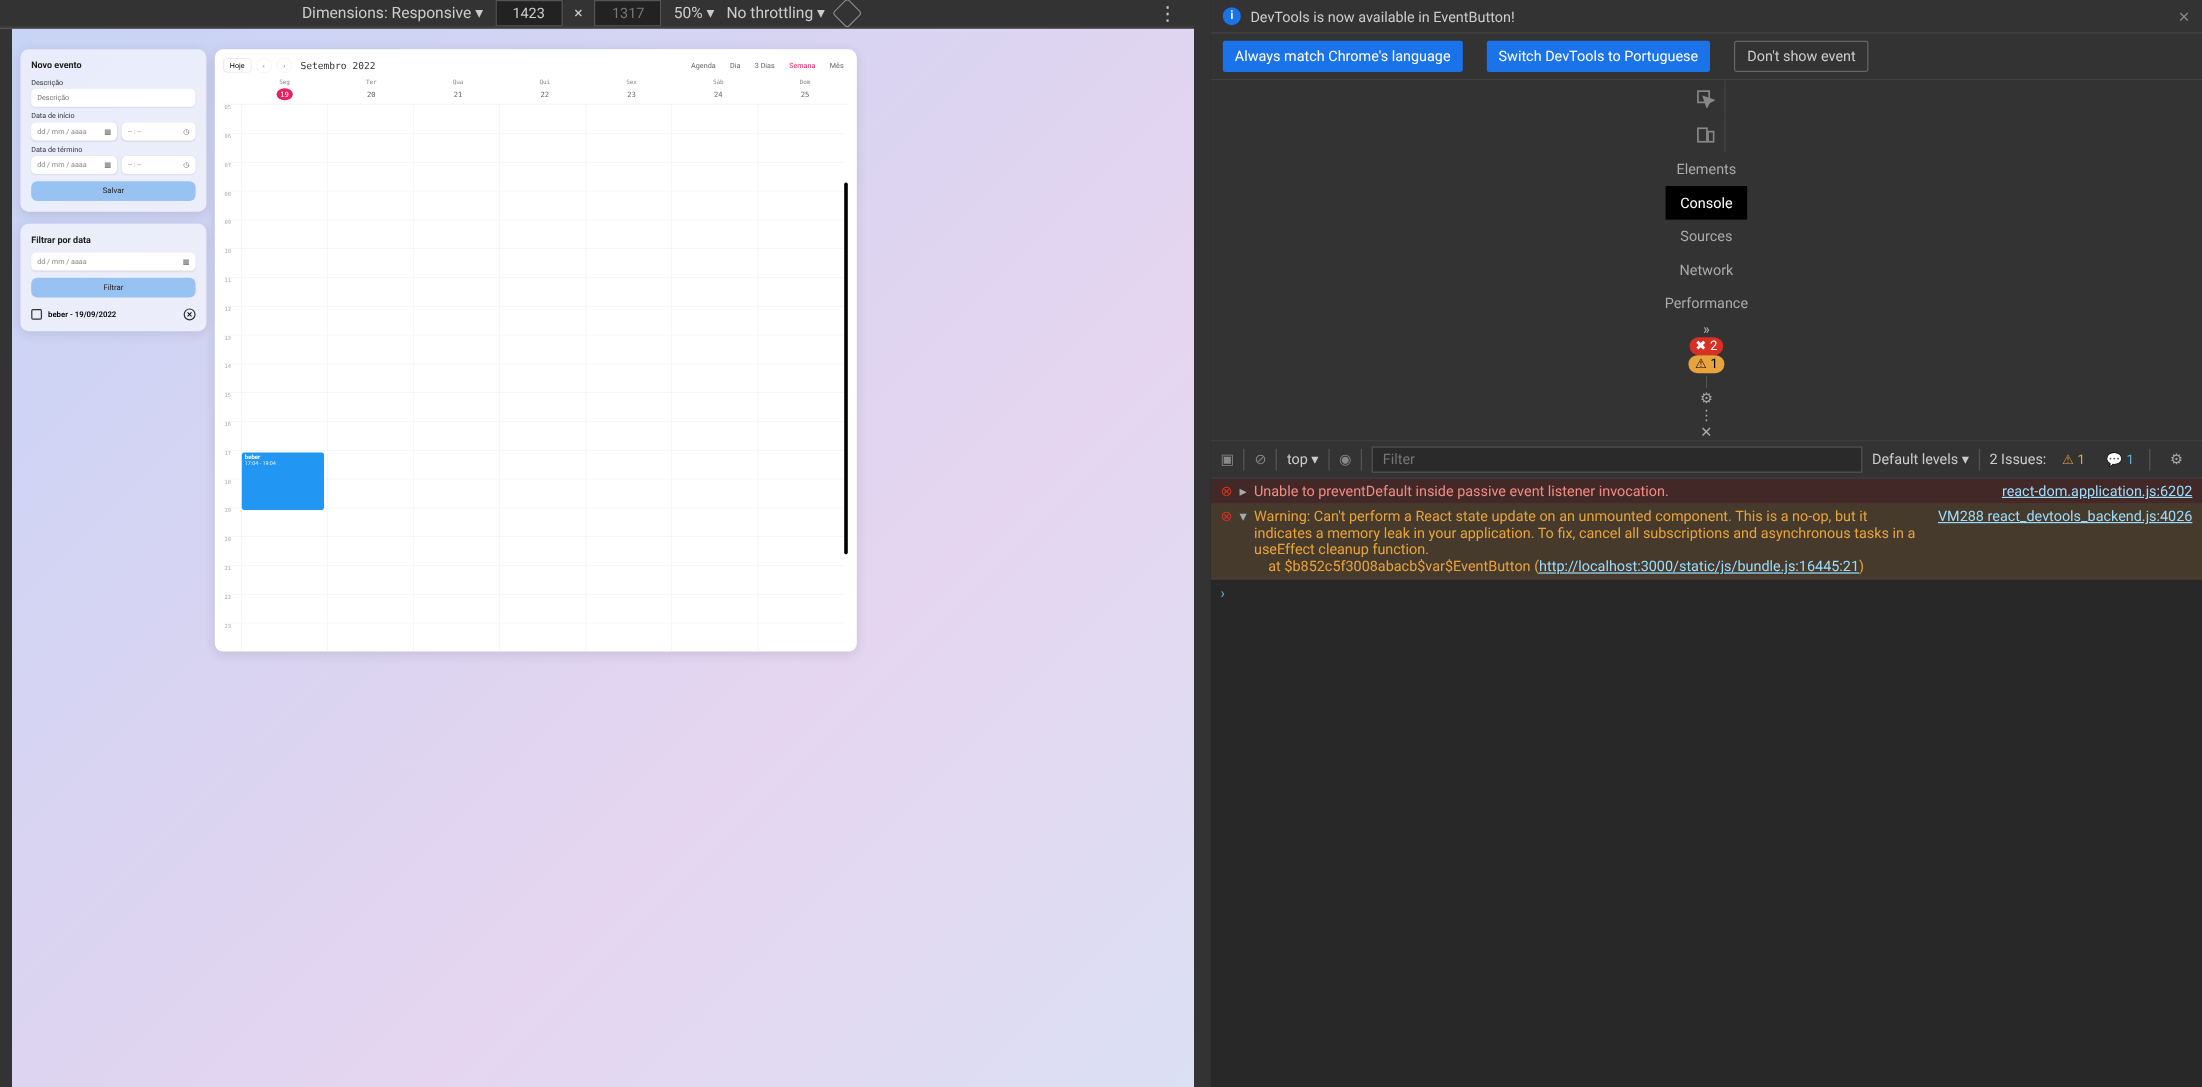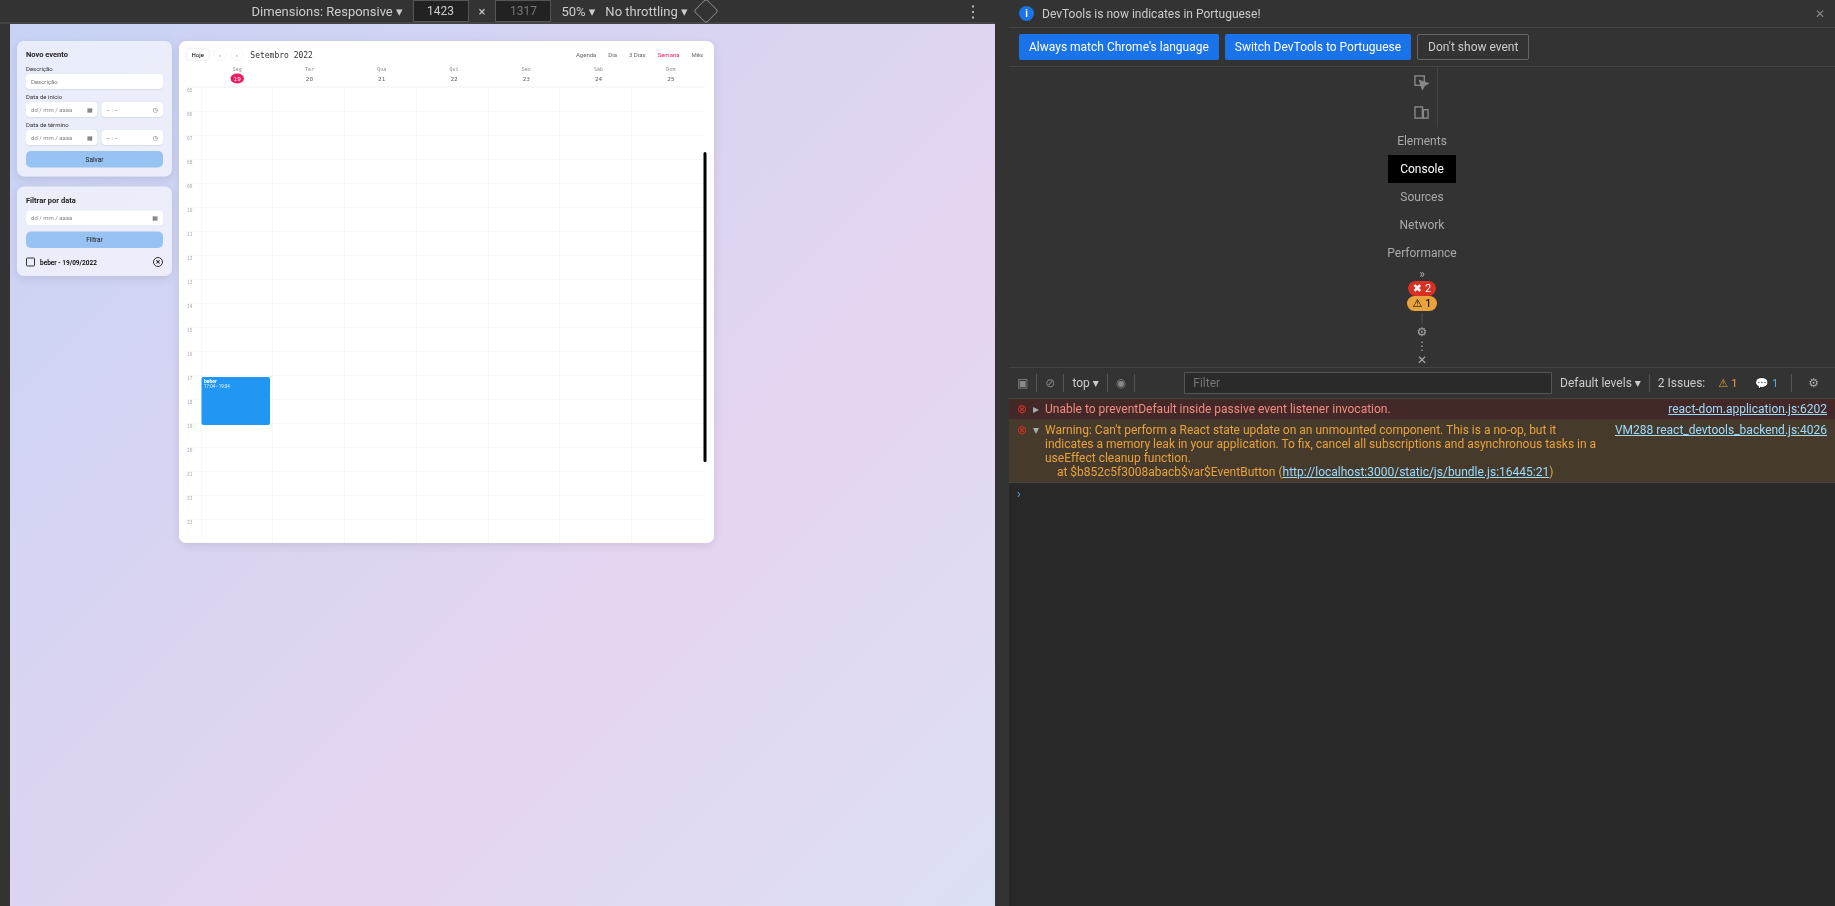--- a/index.html
+++ b/index.html
@@ -64,37 +64,37 @@
 
 
 .handle { width: 14px; background: #333; display: flex; align-items: center; justify-content: center; }
 .handle-lines { color: #888; letter-spacing: -2px; font-size: 22px; }
 
 
 .devtools { flex: 1; background: #282828; color: #ccc; display: flex; flex-direction: column; font-size: 12px; }
 .infobar { background: #333; color: #ccc; padding: 6px 10px; display: flex; align-items: center; gap: 8px; border-bottom: 1px solid #444; position: relative; }
 .info-icon { width: 15px; height: 15px; background: #1a73e8; border-radius: 50%; color: #fff; display: inline-flex; align-items: center; justify-content: center; font-size: 10px; font-weight: bold; }
 .infobar-close { position: absolute; right: 10px; color: #888; cursor: pointer; }
-.lang-bar { background: #333; padding: 6px 10px; display: flex; gap: 6px; border-bottom: 1px solid #444; }
+.lang-bar { background: #333; padding: 6px 10px; display: flex; gap: 20px; border-bottom: 1px solid #444; }
 .lang-btn { background: #1a73e8; color: #fff; border: none; padding: 5px 10px; border-radius: 2px; font-size: 12px; }
 .lang-btn.outline { background: transparent; border: 1px solid #666; color: #ccc; }
 .tab-bar { background: #333; display: flex; align-items: center; border-bottom: 1px solid #444; flex-direction: column; }
 .tool-icon { width: 32px; height: 30px; display: flex; align-items: center; justify-content: center; color: #888; border-right: 1px solid #444; }
 .tool-icon svg { width: 15px; height: 15px; }
 .tab { padding: 7px 12px; color: #aaa; cursor: pointer; }
 .tab.active { background: #000; color: #fff; }
 .tab-bar .spacer { flex: 1; }
 .badge { display: inline-flex; align-items: center; gap: 3px; padding: 1px 5px; border-radius: 8px; font-size: 11px; margin: 0 2px; }
 .badge.error { background: #d93025; color: #fff; }
 .badge.warn { background: #e8a33d; color: #000; }
 .overflow-icon { padding: 0 8px; color: #aaa; }
 .gear { padding: 0 8px; color: #aaa; }
 .console-toolbar { background: #333; display: flex; align-items: center; gap: 8px; padding: 4px 8px; border-bottom: 1px solid #444; }
 .console-toolbar .sep { width: 1px; height: 18px; background: #555; }
-.filter-input { flex: 1; background: #2a2a2a; border: 1px solid #555; color: #ccc; padding: 3px 8px; font-size: 12px; margin-left: 41px; }
+.filter-input { flex: 1; background: #2a2a2a; border: 1px solid #555; color: #ccc; padding: 3px 8px; font-size: 12px; }
 .console-body { flex: 1; background: #282828; overflow: auto; font-family: Menlo, Consolas, monospace; font-size: 12px; }
 .log-row { display: flex; padding: 3px 8px; border-bottom: 1px solid rgba(255,255,255,0.05); }
 .log-row.error { background: rgba(217,48,37,0.15); color: #f28b82; }
 .log-row.warn { background: rgba(232,163,61,0.15); color: #e8a33d; }
 .log-icon { width: 16px; flex-shrink: 0; }
 .log-icon.err { color: #d93025; }
 .log-disclosure { width: 12px; color: #aaa; flex-shrink: 0; }
 .log-msg { flex: 1; white-space: pre-wrap; }
 .log-src { color: #9cdcfe; text-decoration: underline; flex-shrink: 0; margin-left: 12px; }
 .log-link { color: #9cdcfe; text-decoration: underline; }
@@ -376,21 +376,21 @@
   </div>
 </div>
 
 <div class="handle">
   <span class="handle-lines">⋮⋮</span>
 </div>
 
 <div class="devtools">
   <div class="infobar">
     <span class="info-icon">i</span>
-    <span>DevTools is now indicates in Portuguese!</span>
+    <span>DevTools is now available in EventButton!</span>
     <span class="infobar-close">✕</span>
   </div>
   <div class="lang-bar">
     <button class="lang-btn">Always match Chrome's language</button>
     <button class="lang-btn">Switch DevTools to Portuguese</button>
     <button class="lang-btn outline">Don't show event</button>
   </div>
   <div class="tab-bar">
     <div class="tool-icon">
         <svg viewBox="0 0 16 16" fill="none" stroke="currentColor" stroke-width="1.5">

